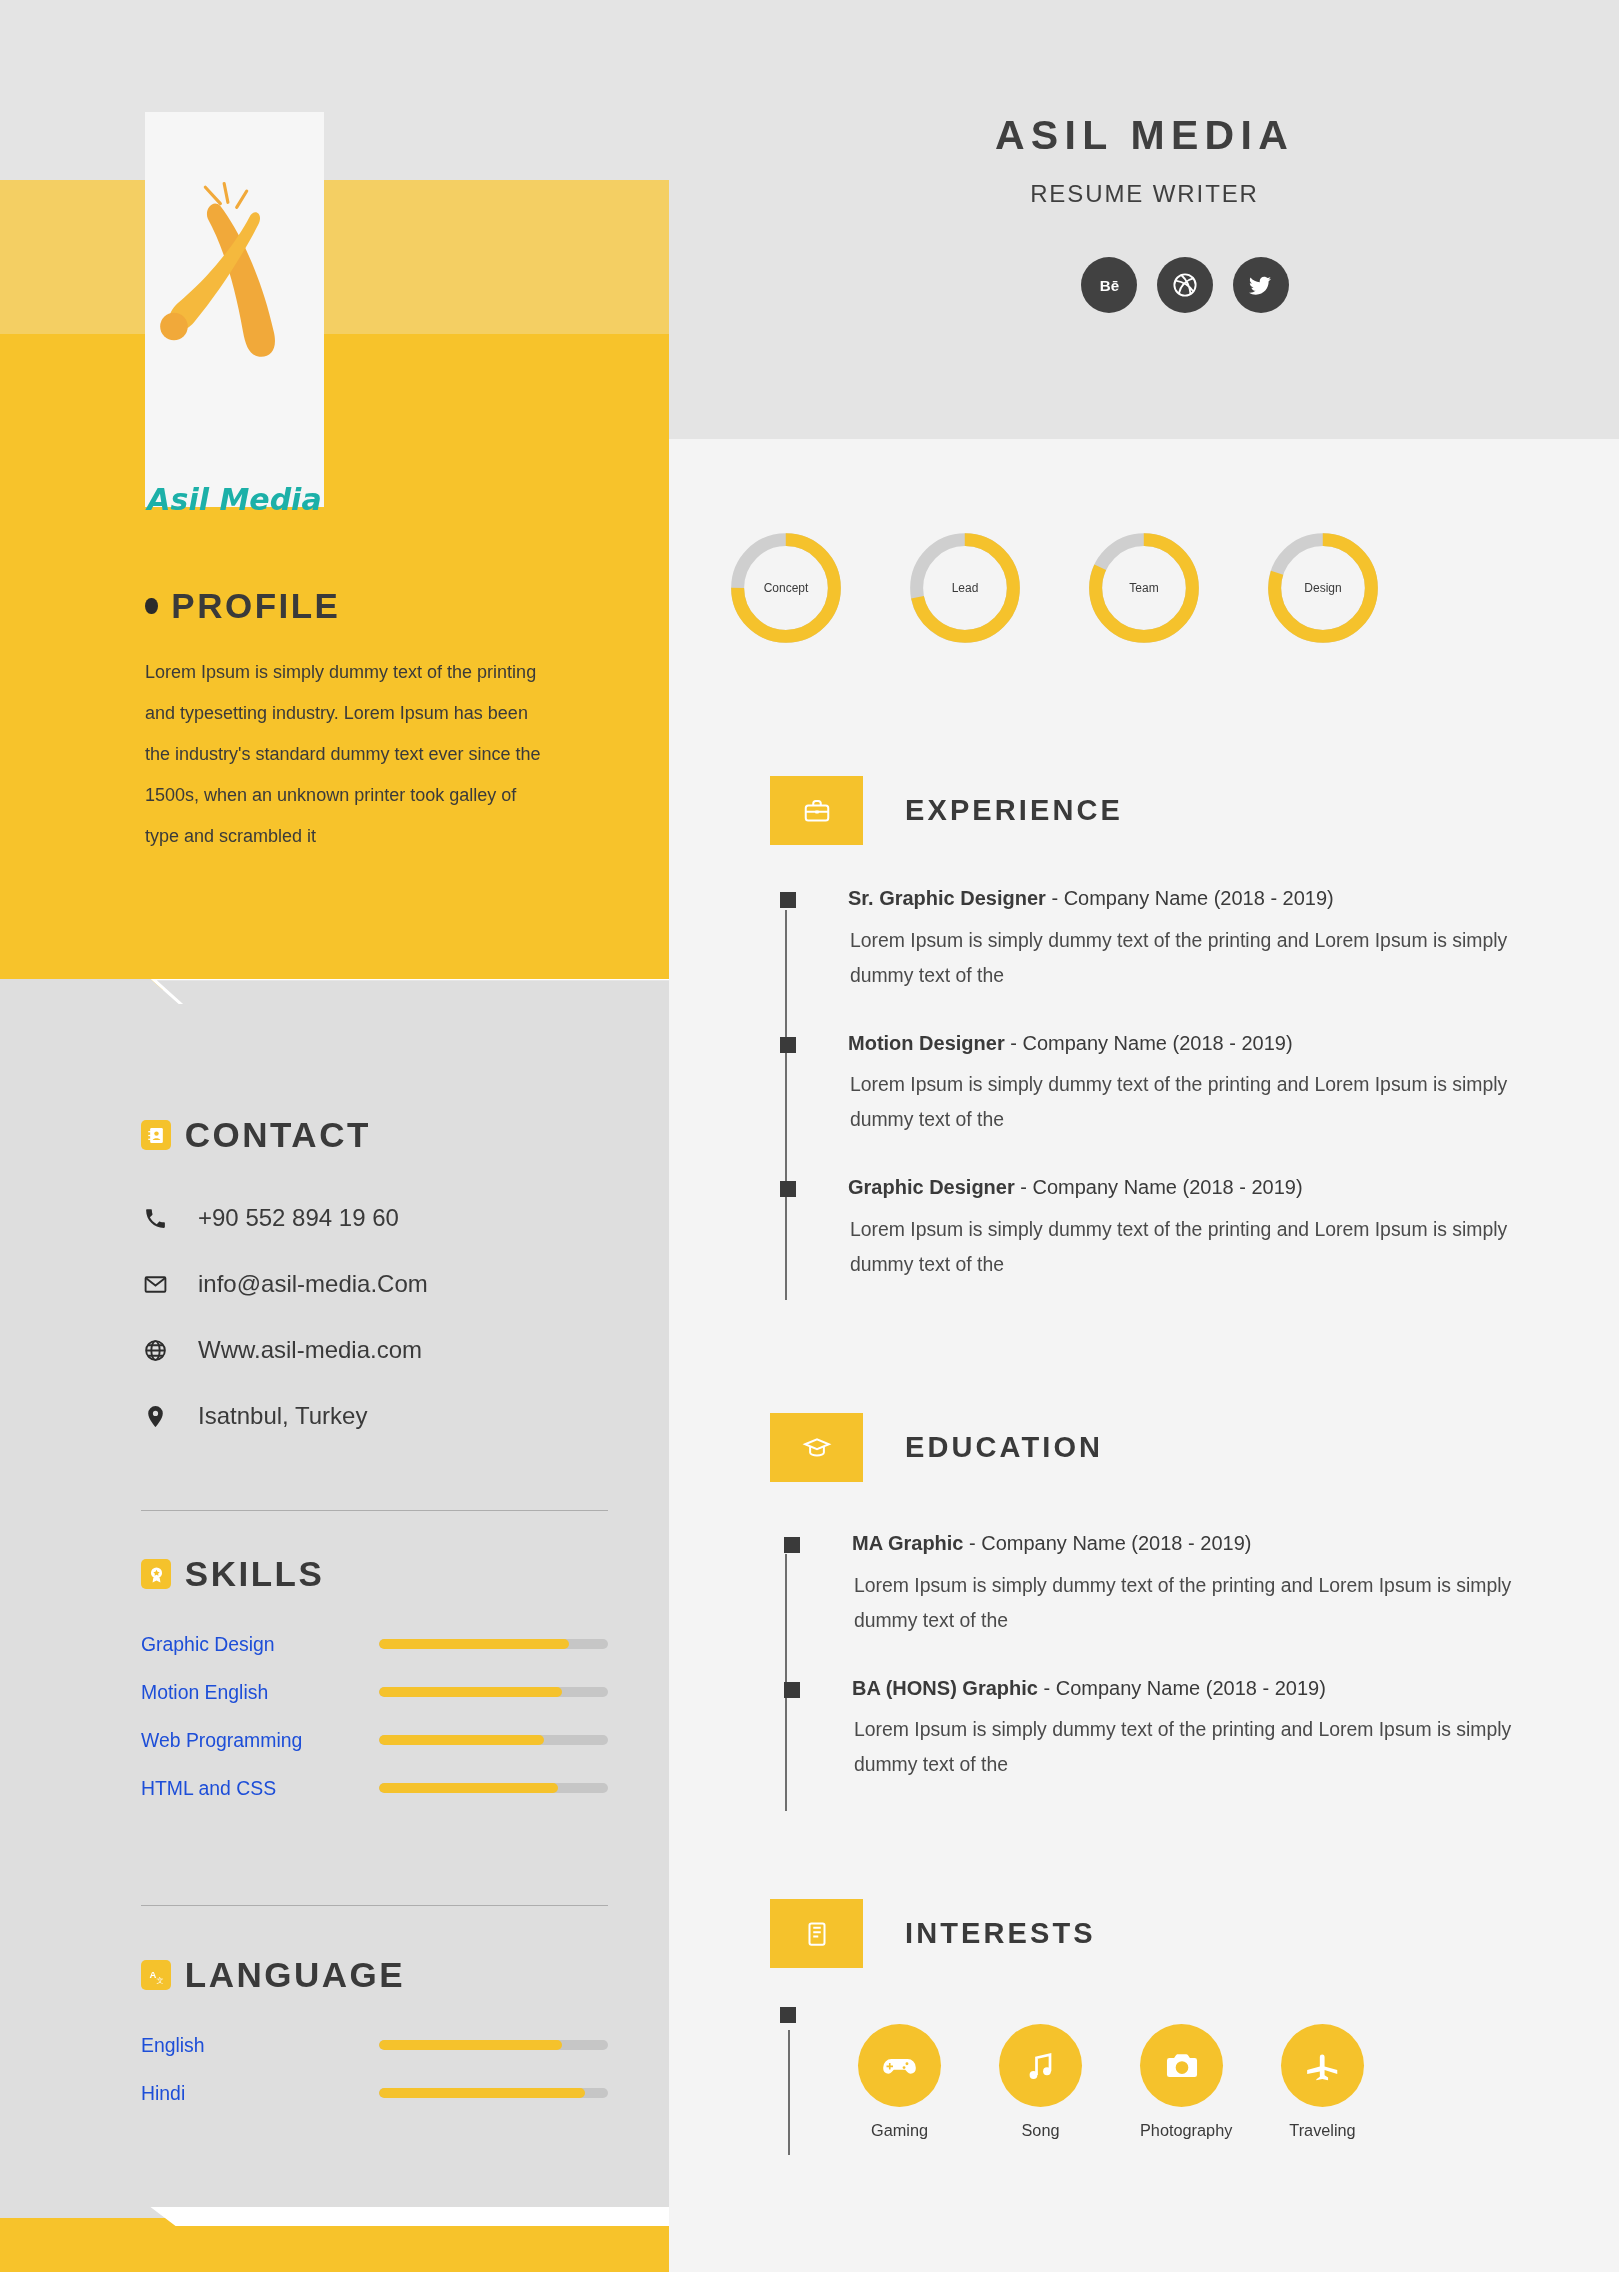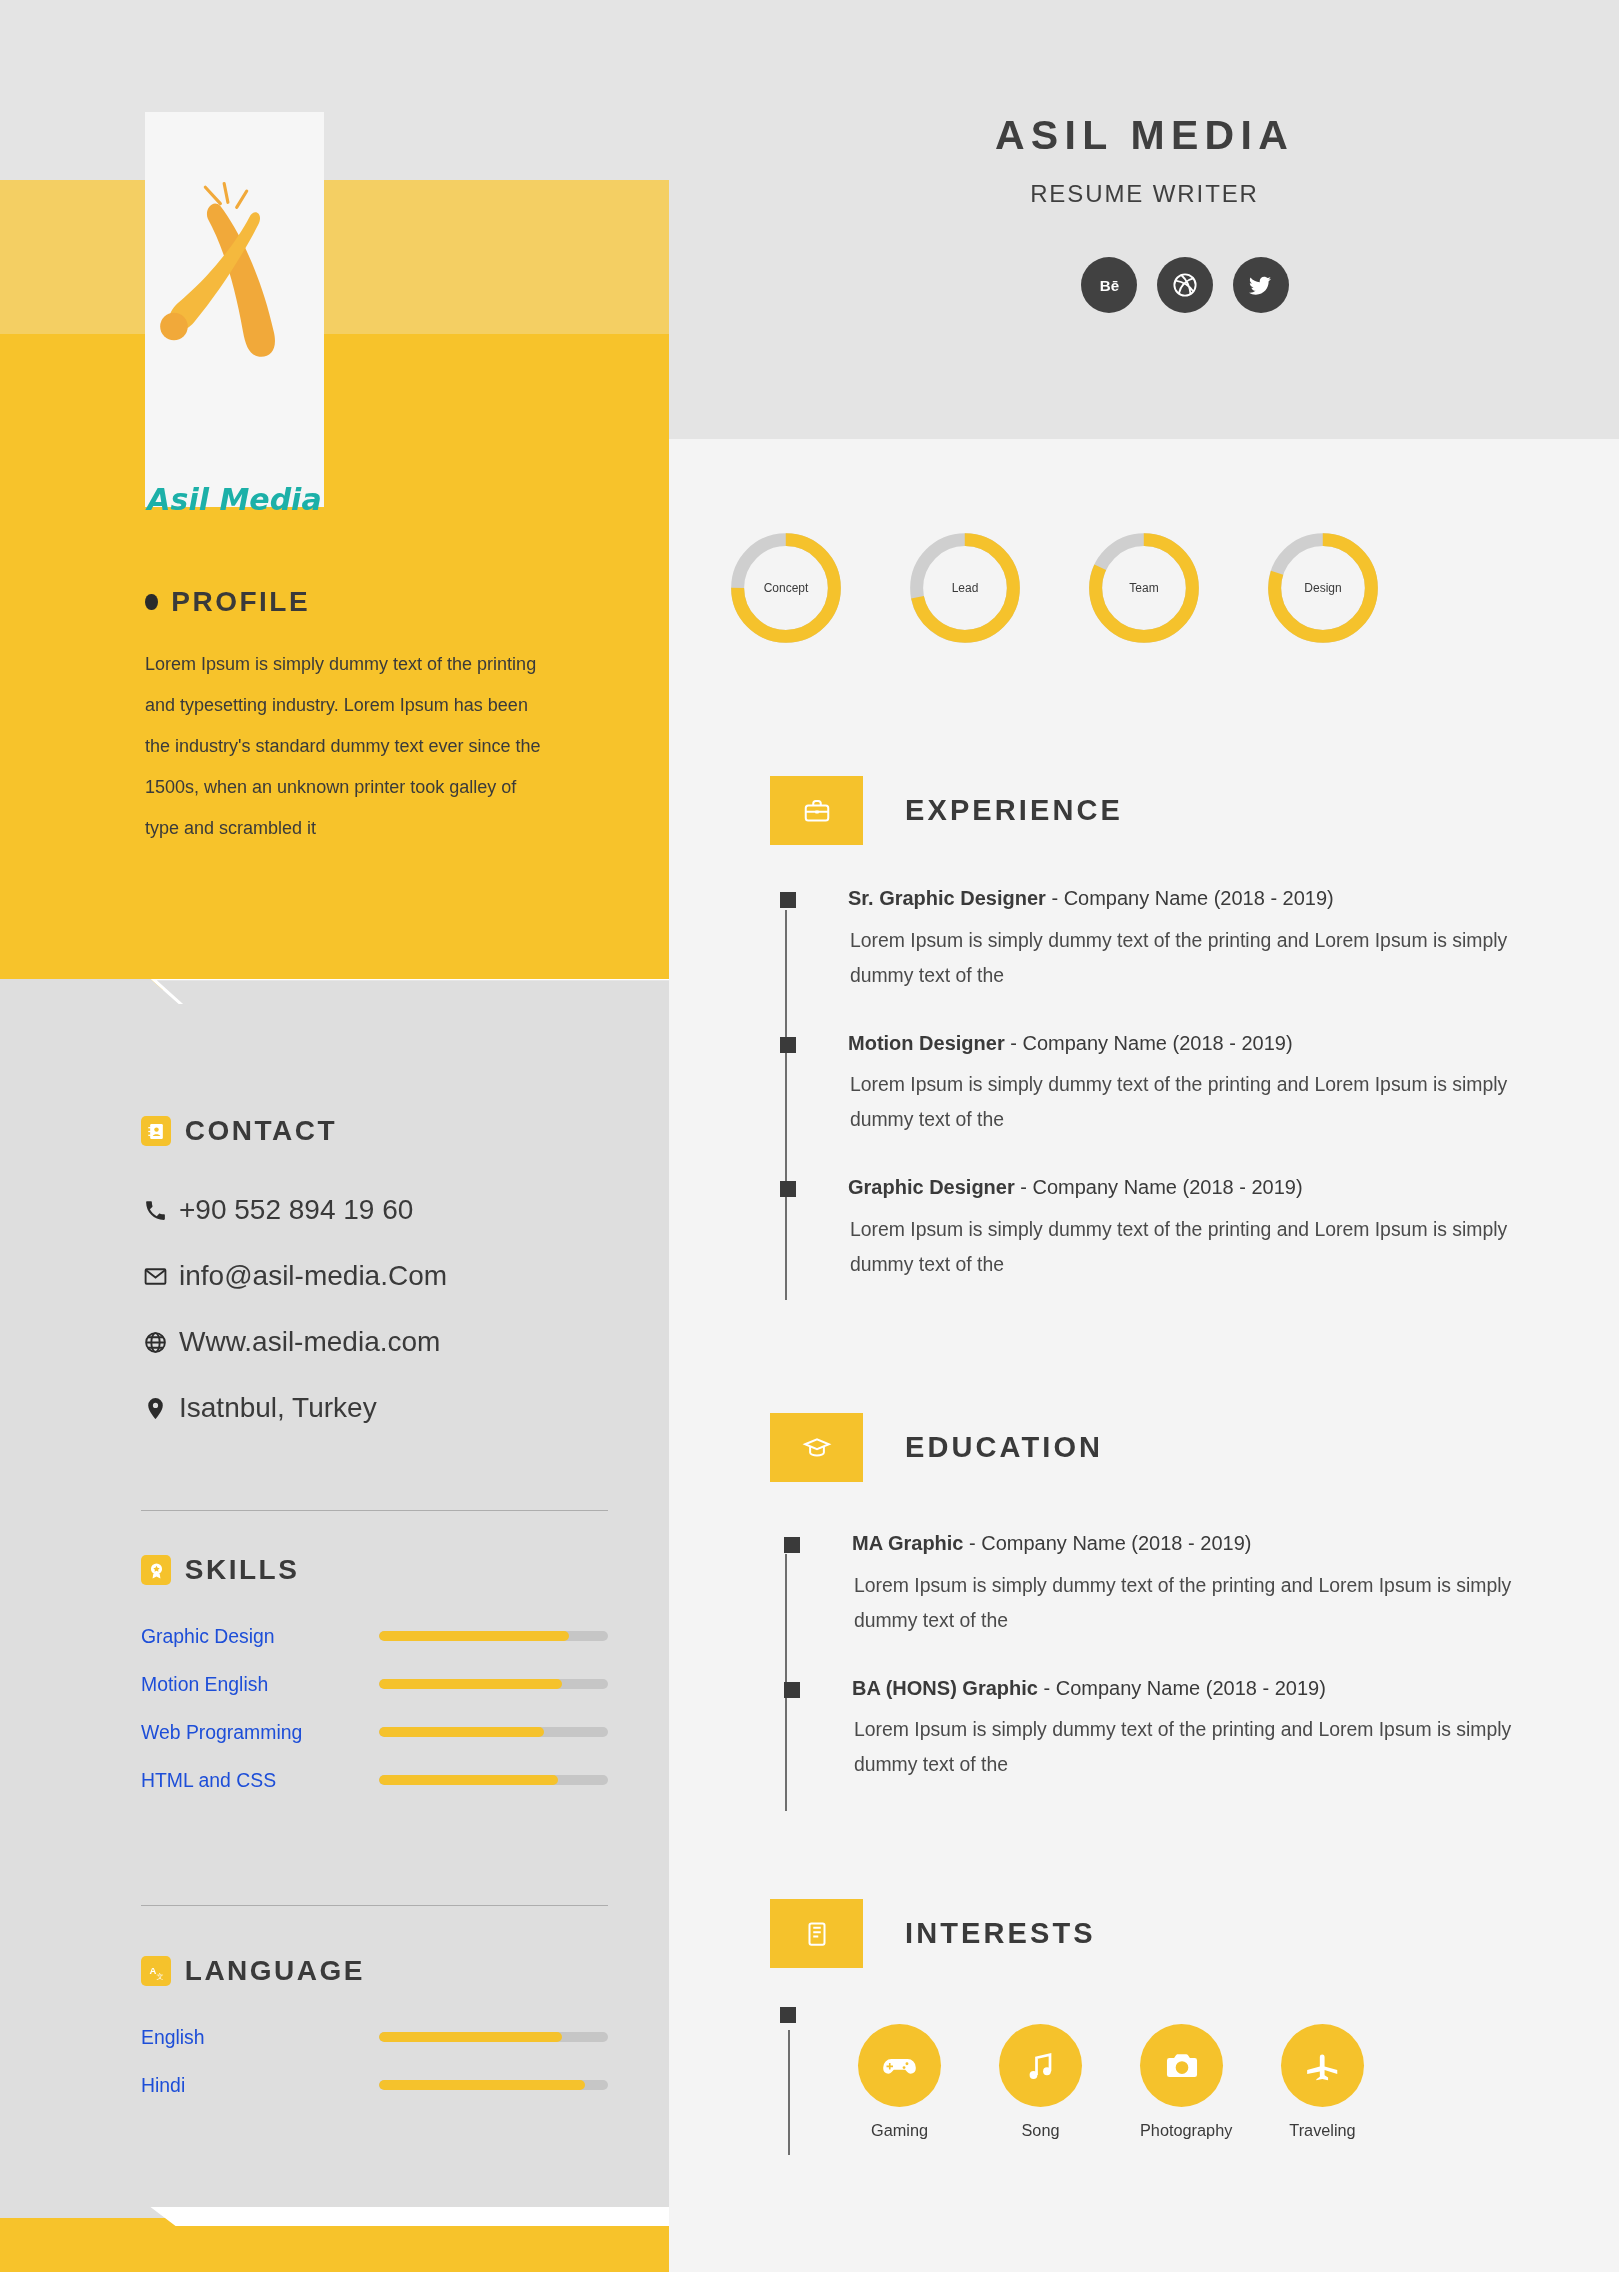--- a/index.html
+++ b/index.html
@@ -131,21 +131,21 @@
     width: 669px; height: 55px;
     background: #f7c32b;
   }
 
   .section-head {
     display: flex;
     align-items: center;
     gap: 13.8px;
   }
   .section-title {
-    font-size: 28px;
+    font-size: 35px;
     font-weight: bold;
     letter-spacing: 2.5px;
     color: #3a3a3a;
   }
   .dot-bullet {
     width: 12.5px; height: 16.3px;
     border-radius: 50%;
     background: #2b2b2b;
   }
 
@@ -155,23 +155,23 @@
     font-size: 18px;
     line-height: 41px;
     color: #3a3a3a;
   }
 
   .contact-block { position: absolute; left: 141px; top: 1115px; width: 476px; }
   .contact-list { margin-top: 30px; }
   .contact-row {
     display: flex;
     align-items: center;
-    gap: 9px;
+    gap: 28px;
     height: 66px;
-    font-size: 28px;
+    font-size: 24px;
     color: #3a3a3a;
   }
   .contact-ico {
     width: 29px; height: 29px;
     display: flex; align-items: center; justify-content: center;
     color: #2c2c2c;
   }
 
   .hr-line {
     position: absolute;

